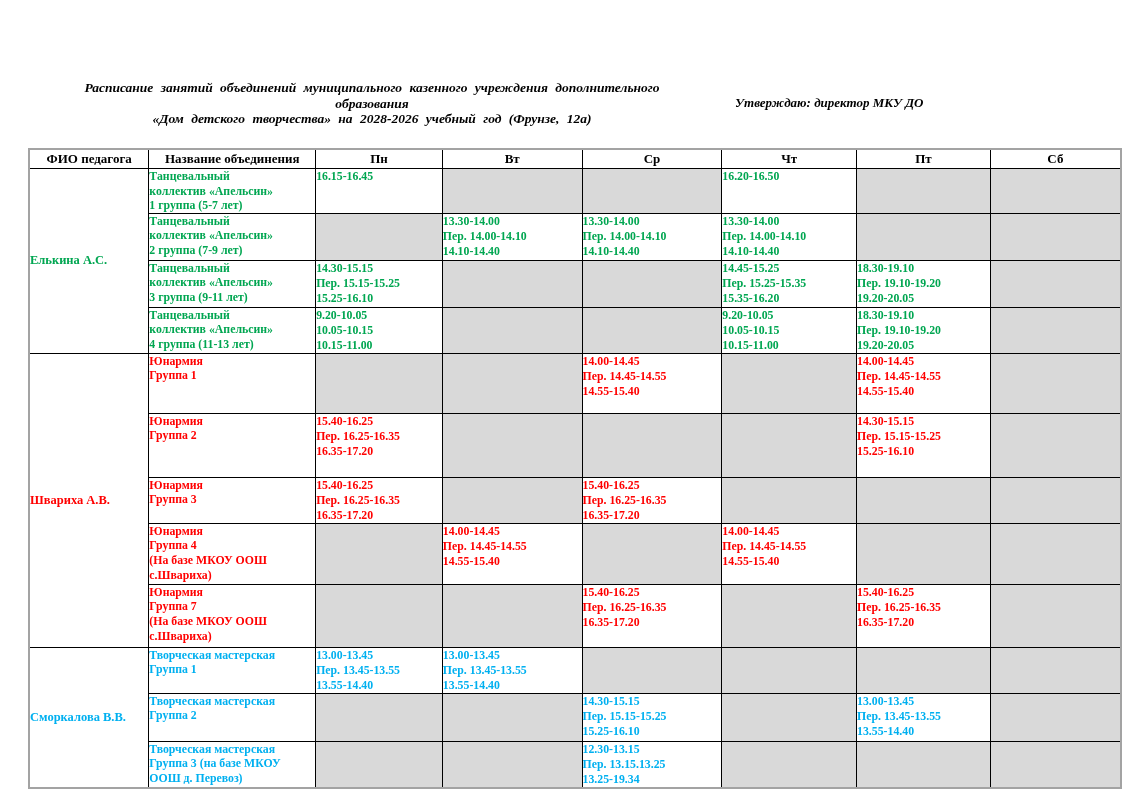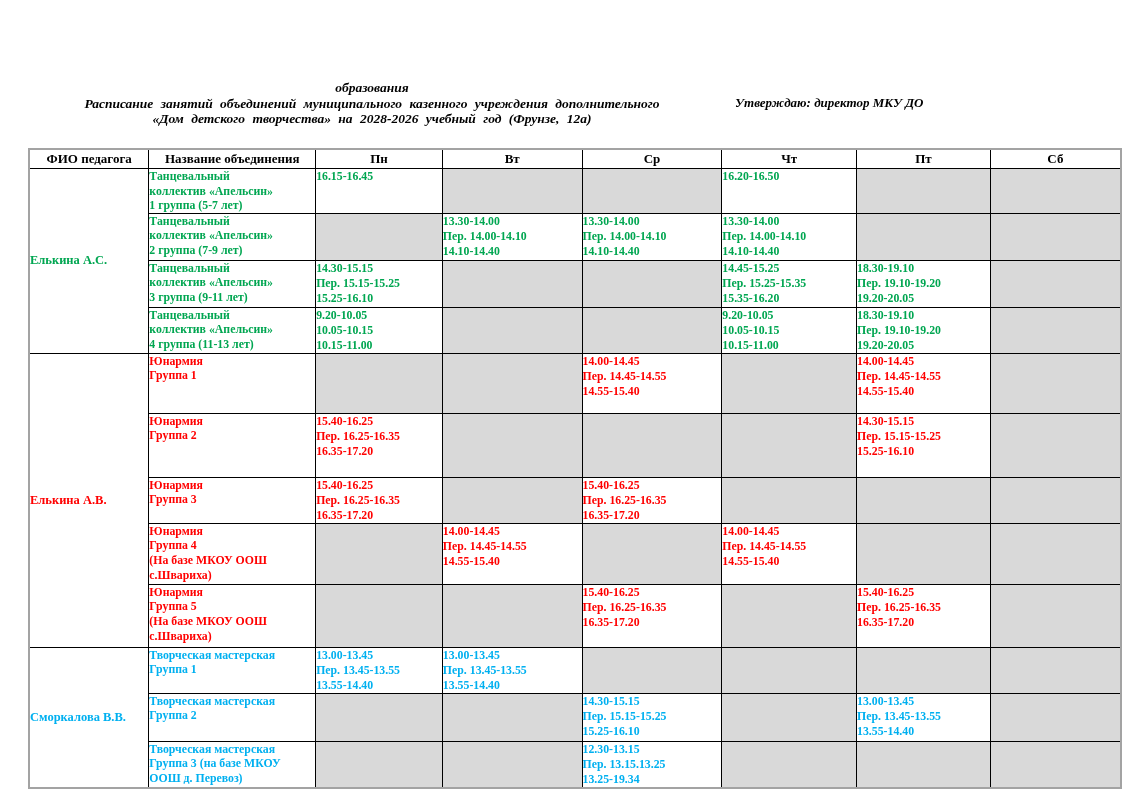--- a/index.html
+++ b/index.html
@@ -85,22 +85,22 @@
   td.empty-cell {
     background: #D9D9D9;
   }
 </style>
 </head>
 <body>
 
 <div class="page">
 
   <div class="doc-title">
+    <div>Расписание  занятий  объединений  муниципального  казенного  учреждения  дополнительного</div>
     <div>образования</div>
-    <div>Расписание  занятий  объединений  муниципального  казенного  учреждения  дополнительного</div>
     <div>«Дом детского  творчества»   на  2028-2026  учебный  год  (Фрунзе,  12а)</div>
   </div>
 
   <div class="approval">
     <div>Утверждаю:  директор  МКУ  ДО</div>
   </div>
 
   <table class="schedule">
     <colgroup>
         <col style="width: 120px;">
@@ -212,21 +212,21 @@
             <div>10.15-11.00</div>
           </td>
           <td class="time-cell" style="color: rgb(0, 166, 81);">
             <div>18.30-19.10</div>
             <div>Пер. 19.10-19.20</div>
             <div>19.20-20.05</div>
           </td>
           <td class="empty-cell"></td>
         </tr>
         <tr style="height: 60px;">
-          <td class="teacher-cell" rowspan="5" style="color: rgb(255, 0, 0);">Елькина А.В.</td>
+          <td class="teacher-cell" rowspan="5" style="color: rgb(255, 0, 0);">Швариха А.В.</td>
           <td class="name-cell" style="color: rgb(255, 0, 0);">
             <div>Юнармия</div>
             <div>Группа 1</div>
           </td>
           <td class="empty-cell"></td>
           <td class="empty-cell"></td>
           <td class="time-cell" style="color: rgb(255, 0, 0);">
             <div>14.00-14.45</div>
             <div>Пер. 14.45-14.55</div>
             <div>14.55-15.40</div>
@@ -297,21 +297,21 @@
             <div>14.00-14.45</div>
             <div>Пер. 14.45-14.55</div>
             <div>14.55-15.40</div>
           </td>
           <td class="empty-cell"></td>
           <td class="empty-cell"></td>
         </tr>
         <tr style="height: 63px;">
           <td class="name-cell" style="color: rgb(255, 0, 0);">
             <div>Юнармия</div>
-            <div>Группа 5</div>
+            <div>Группа 7</div>
             <div>(На базе МКОУ ООШ</div>
             <div>с.Швариха)</div>
           </td>
           <td class="empty-cell"></td>
           <td class="empty-cell"></td>
           <td class="time-cell" style="color: rgb(255, 0, 0);">
             <div>15.40-16.25</div>
             <div>Пер. 16.25-16.35</div>
             <div>16.35-17.20</div>
           </td>

